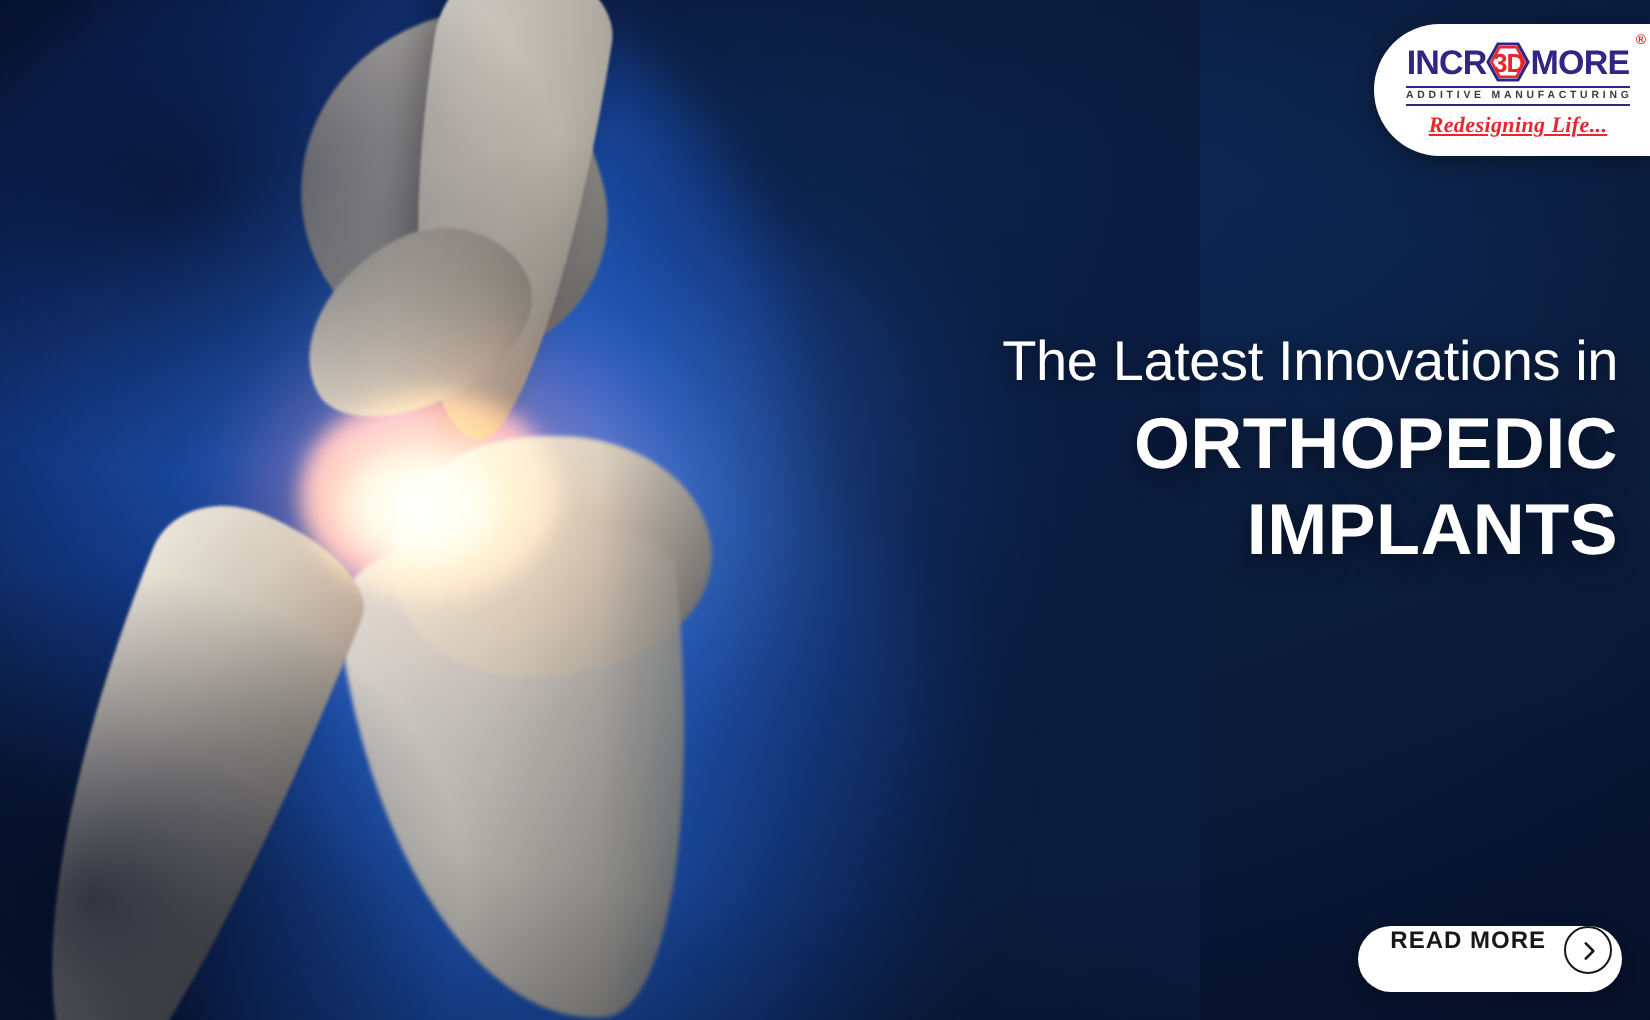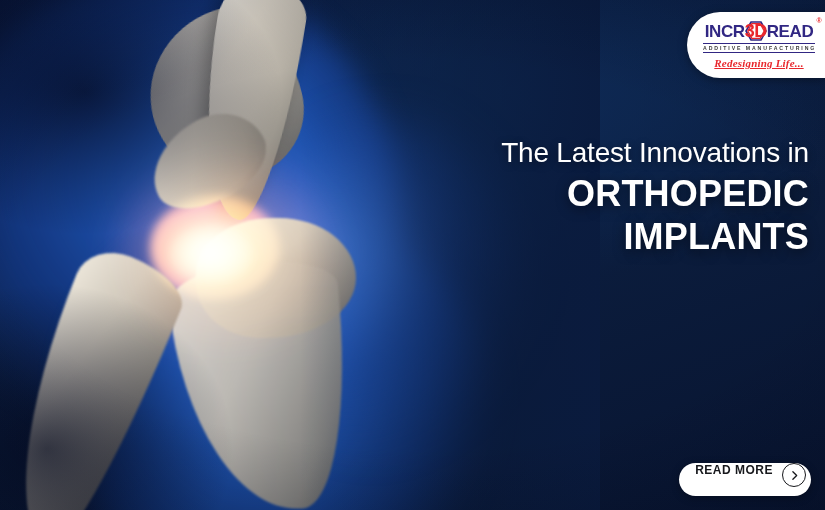--- a/index.html
+++ b/index.html
@@ -188,21 +188,21 @@
     position:relative;
     width: 22px; height: 20px;
     margin: 0 0px;
     display:flex; align-items:center; justify-content:center;
   }
   .hex-3d svg { position:absolute; inset:0; }
   .hex-3d span {
     position:relative;
     color:#e8262c;
     font-weight:700;
-    font-size:18px;
+    font-size:13px;
     letter-spacing:-0.5px;
     z-index:2;
   }
   .logo-reg {
     position:absolute;
     right:-8px; top:-4px;
     font-size:7px;
     color:#e8262c;
     font-weight:700;
   }
@@ -239,20 +239,21 @@
     z-index: 5;
     color:#ffffff;
   }
   .hl-1 {
     font-size: 28px;
     font-weight: 500;
     letter-spacing: -0.2px;
     line-height: 1.05;
     text-shadow: 0 2px 8px rgba(0,0,0,.45);
     margin-bottom: 6px;
+    margin-top: 28px;
   }
   .hl-2, .hl-3, .hl-4 {
     font-size: 36px;
     font-weight: 700;
     letter-spacing: 0.2px;
     line-height: 1.19;
     text-shadow: 0 3px 12px rgba(0,0,0,.5);
   }
 
   
@@ -319,21 +320,21 @@
   <div class="logo-badge">
     <div class="logo-wordmark">
       <span class="logo-word-a">INCR</span>
       <span class="hex-3d">
         <svg viewBox="0 0 22 20" width="22" height="20" aria-hidden="true">
           <polygon points="6,1 16,1 21,10 16,19 6,19 1,10" fill="none" stroke="#312783" stroke-width="1.6"></polygon>
           <polygon points="6.8,2.6 15.2,2.6 19.2,10 15.2,17.4 6.8,17.4 2.8,10" fill="none" stroke="#e8262c" stroke-width="1.3"></polygon>
         </svg>
         <span>3D</span>
       </span>
-      <span class="logo-word-b">READ</span>
+      <span class="logo-word-b">MORE</span>
       <span class="logo-reg">®</span>
     </div>
     <div class="logo-sub">ADDITIVE  MANUFACTURING</div>
     <div class="logo-tag">Redesigning Life...</div>
   </div>
 
   <div class="headline">
     <div class="hl-1">The Latest Innovations in</div>
     <div class="hl-2">ORTHOPEDIC</div>
     <div class="hl-3">IMPLANTS</div>

